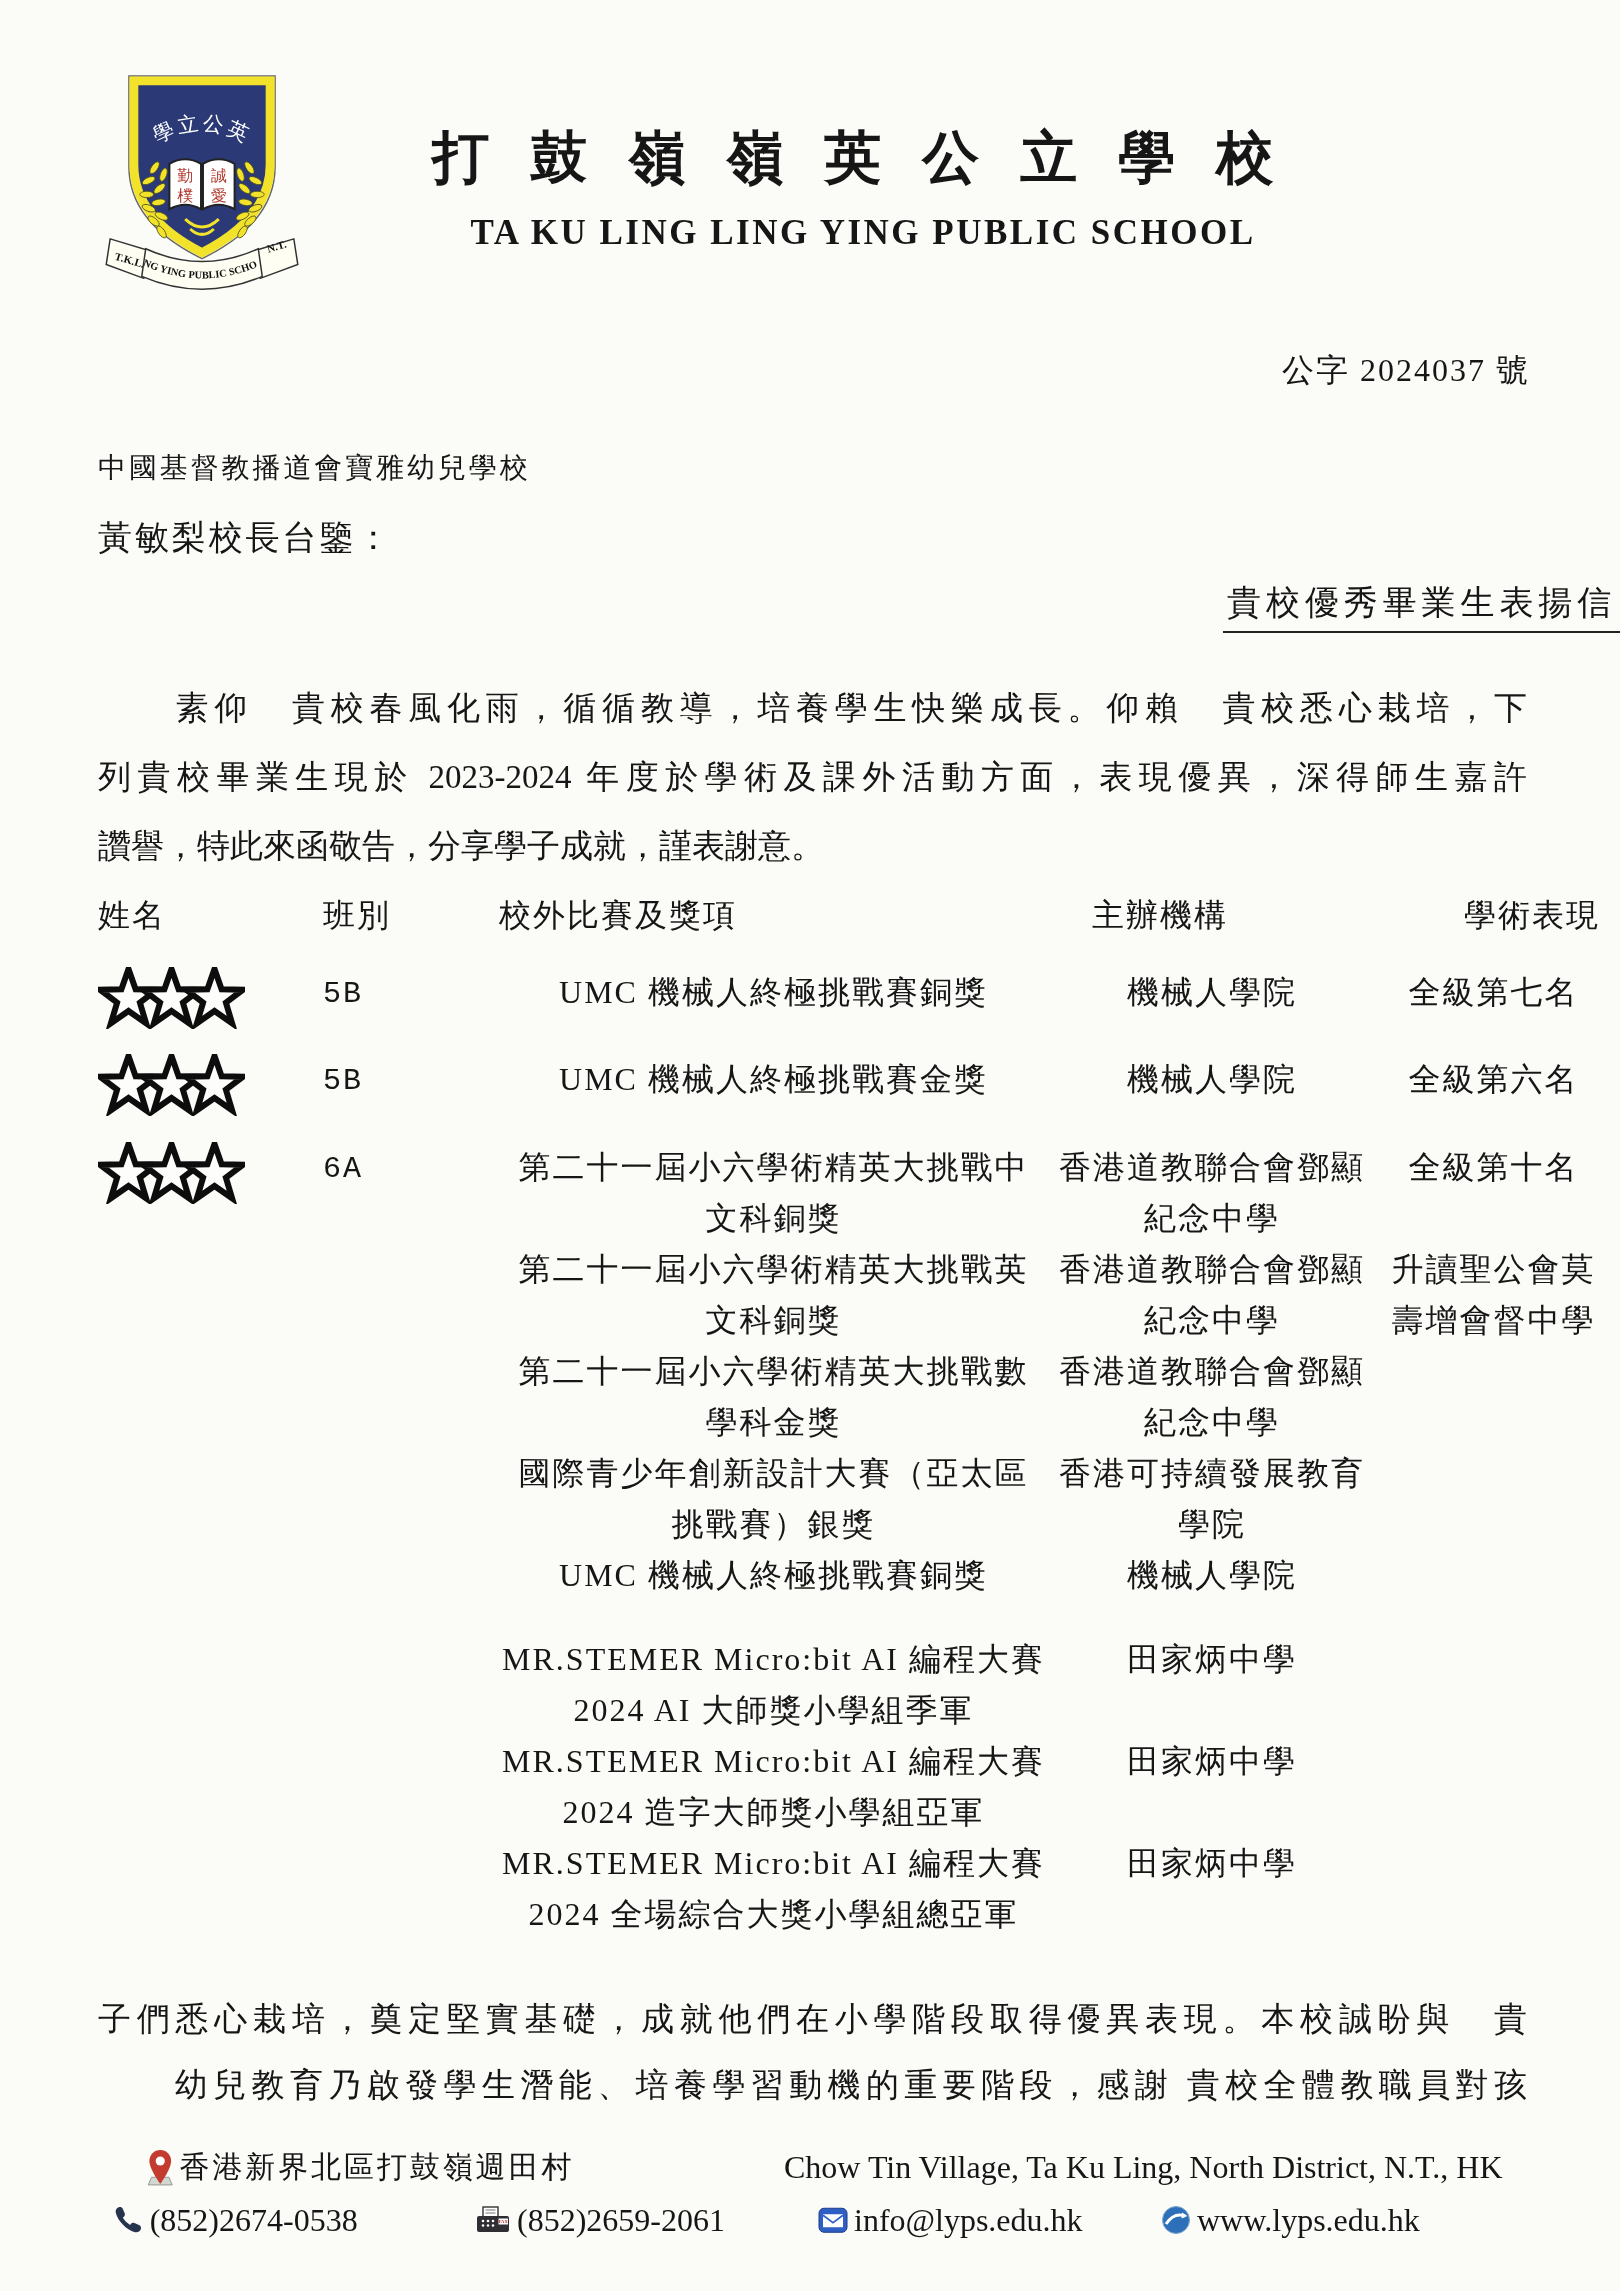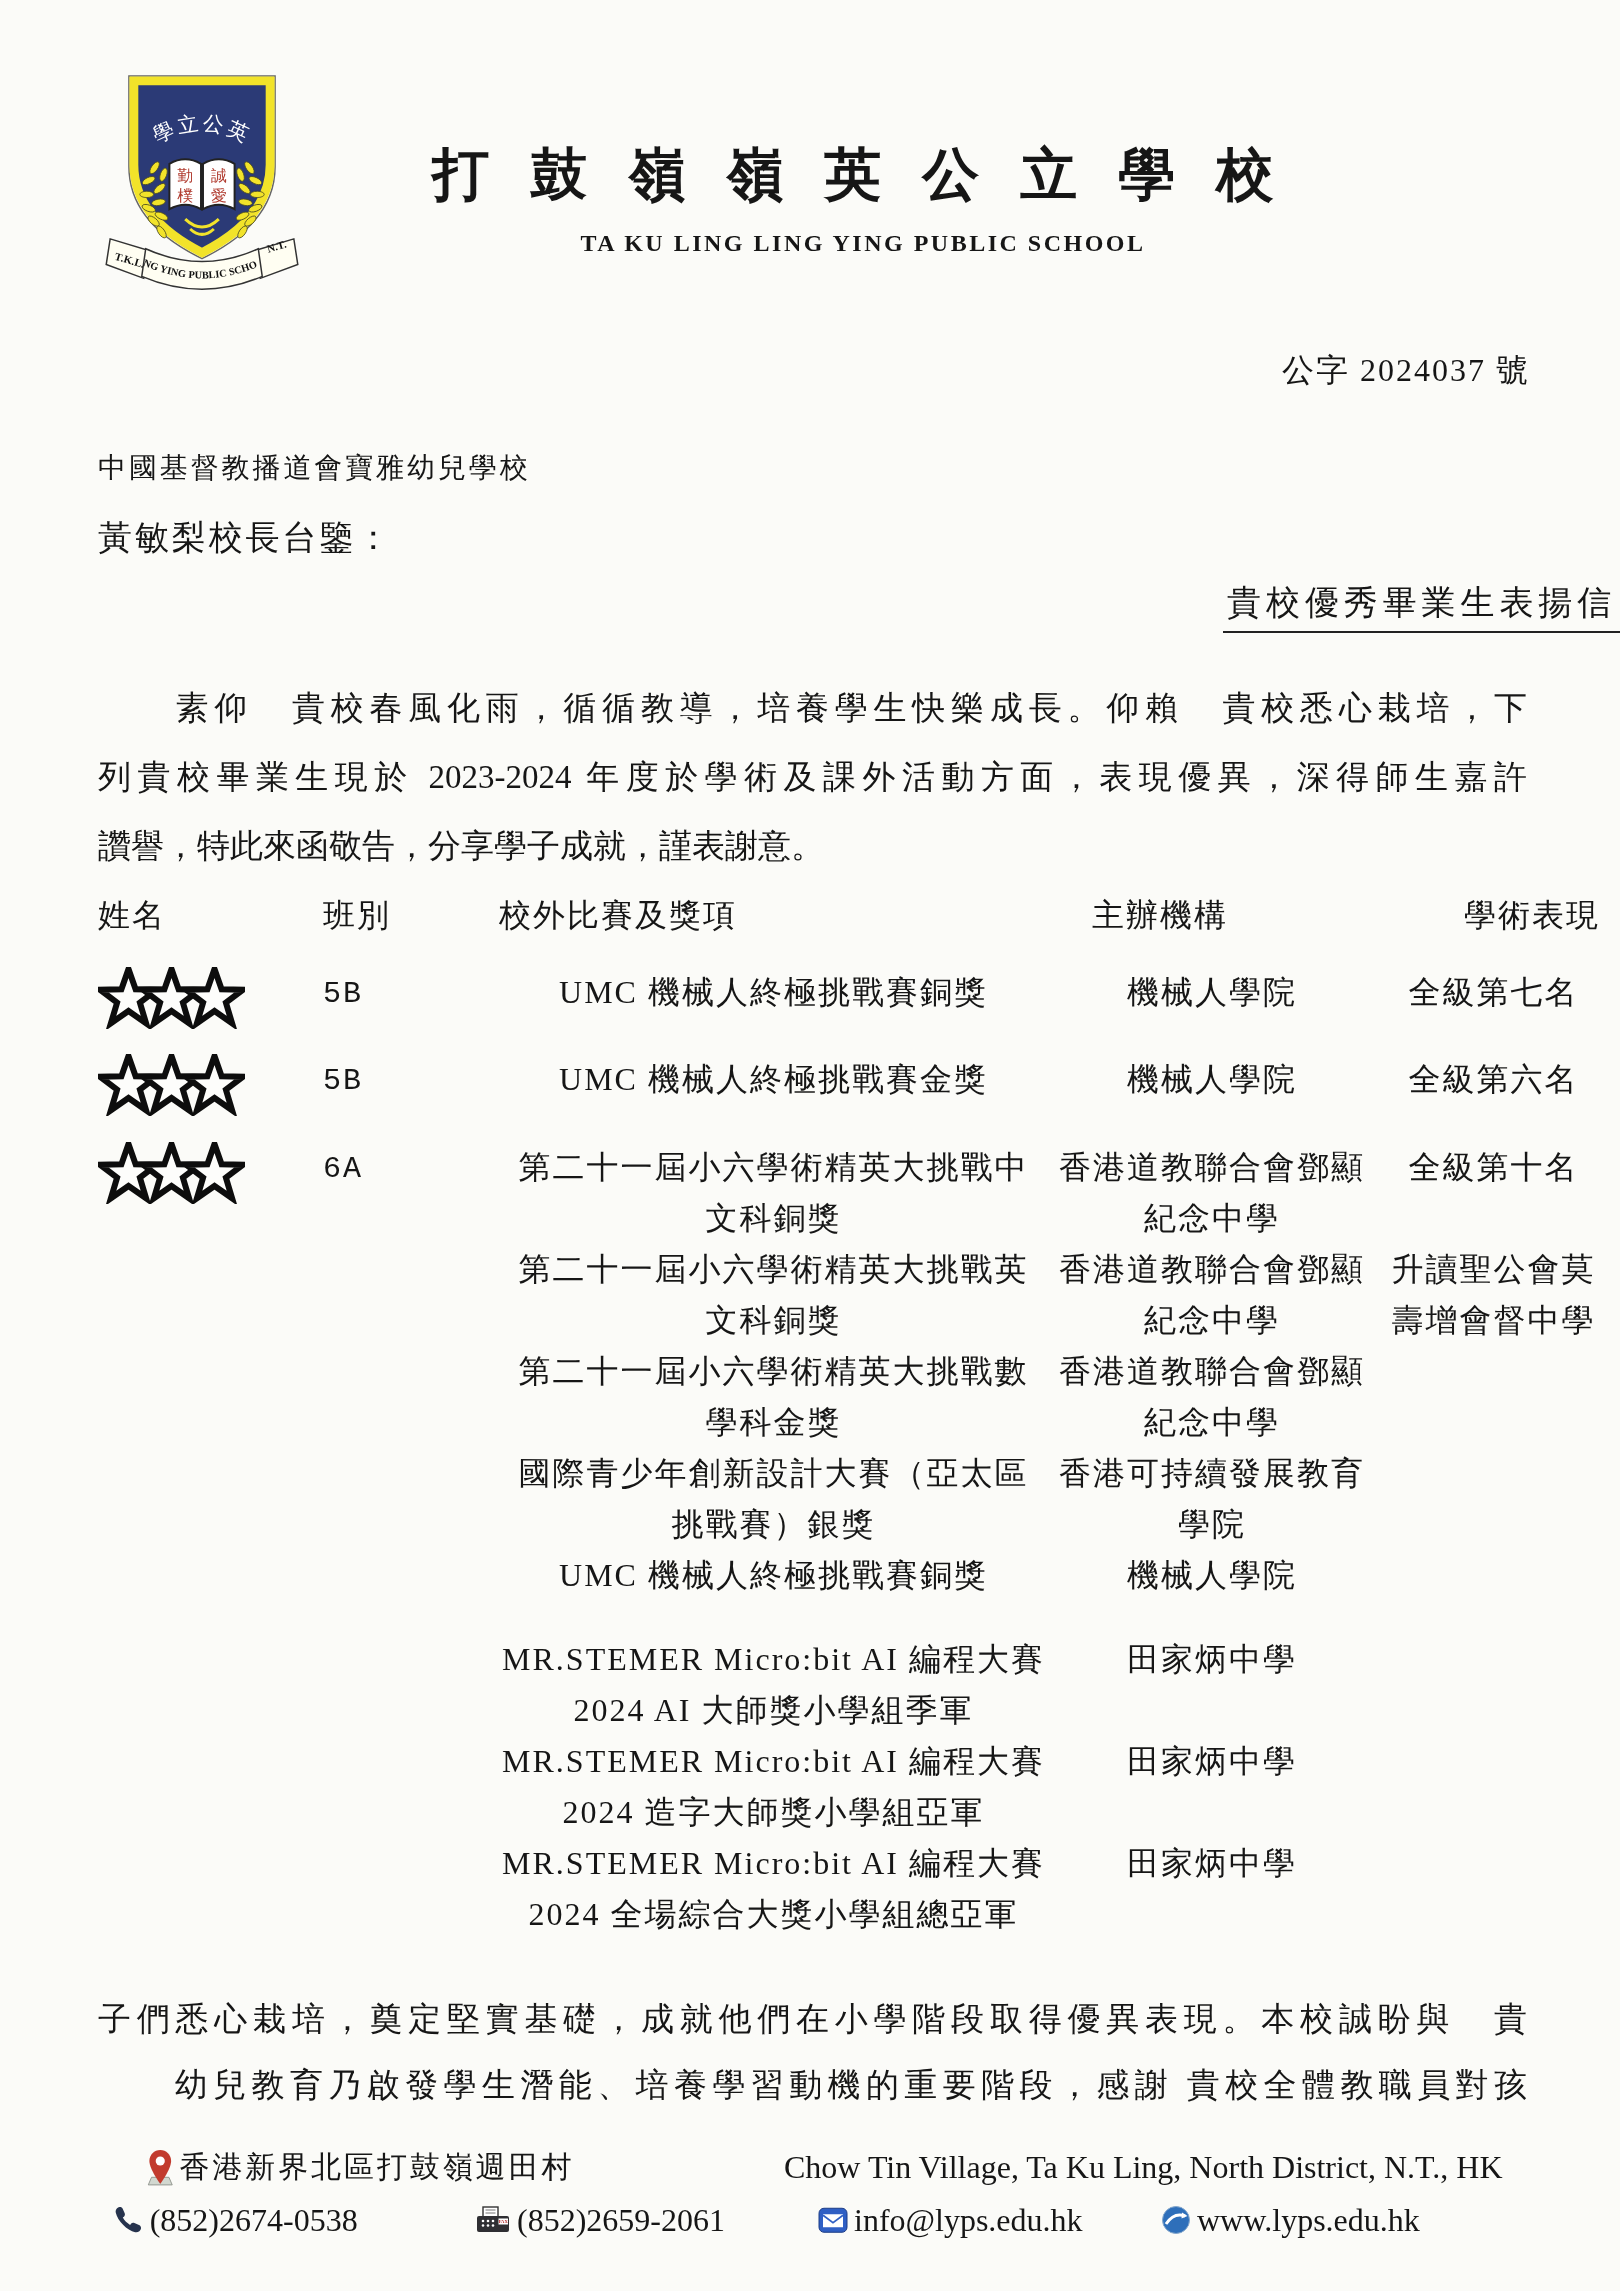--- a/index.html
+++ b/index.html
@@ -1,23 +1,23 @@
 <!DOCTYPE html>
 <html><head>
 <meta charset="utf-8">
 <style>
   html,body{margin:0;padding:0;background:#e8e8e8;}
   .page{position:relative;width:1620px;height:2292px;background:#fbfbf8;margin:0 auto;
         font-family:"Liberation Serif","DejaVu Serif",serif;color:#161616;overflow:hidden;}
 
   
   .logo{position:absolute;left:98px;top:69px;}
-  .names{position:absolute;left:314px;top:137px;width:1098px;text-align:center;}
+  .names{position:absolute;left:314px;top:120px;width:1098px;text-align:center;}
   .name-zh{font-size:57px;font-weight:bold;letter-spacing:41px;margin-left:20.6px;white-space:nowrap;}
-  .name-en{font-size:24px;font-weight:bold;letter-spacing:2.5px;margin-top:15.7px;white-space:nowrap;}
+  .name-en{font-size:35px;font-weight:bold;letter-spacing:2.5px;margin-top:15.7px;white-space:nowrap;}
   .ref{position:absolute;right:90px;top:349px;font-size:32px;letter-spacing:2px;}
 
   
   .rcpt1{position:absolute;left:98px;top:449px;font-size:28px;letter-spacing:2.9px;}
   .rcpt2{position:absolute;left:98px;top:515px;font-size:34px;letter-spacing:2.9px;}
   .title-wrap{position:absolute;left:0;top:580px;width:100%;text-align:right;}
   .title{display:inline-block;font-size:34px;letter-spacing:4.9px;border-bottom:2px solid #222;padding:0 3.9px 4.9px;}
 
   
   .body-para{position:absolute;left:98px;top:674px;width:1429px;font-size:33px;}

